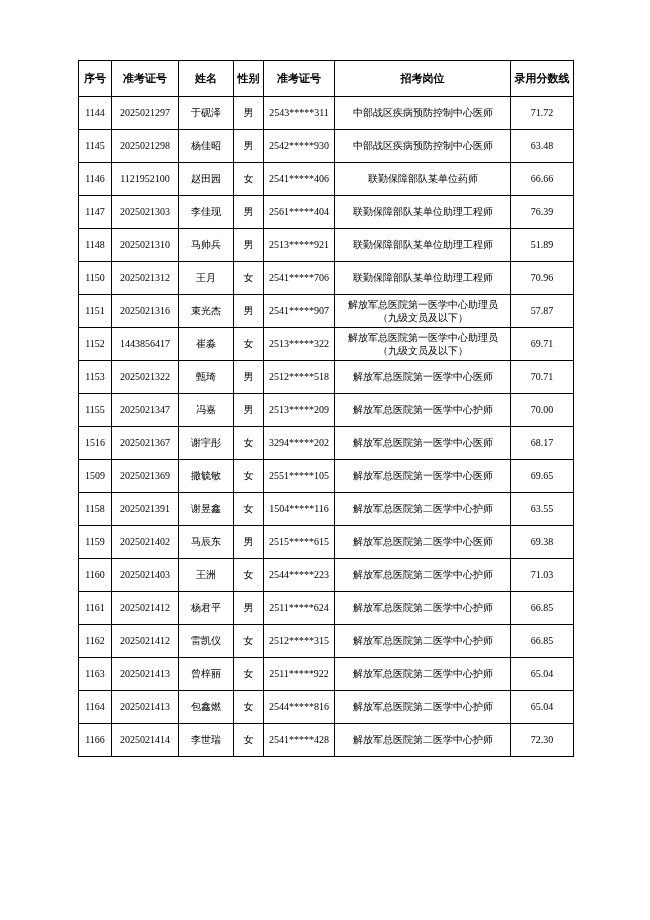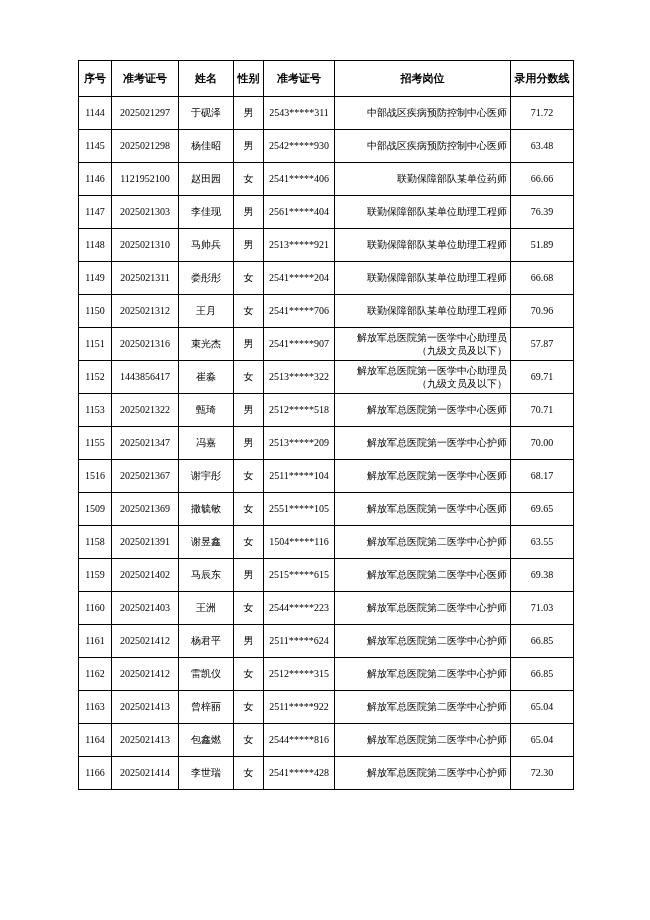--- a/index.html
+++ b/index.html
@@ -39,21 +39,21 @@
     overflow: hidden;
     word-break: break-all;
   }
   table.score-table th {
     font-size: 11px;
     font-weight: bold;
     height: 36px;
   }
   table.score-table td { height: 33px; }
   table.score-table td.pos {
-    text-align: right;
+    text-align: center;
     padding-left: 4px;
     padding-right: 3px;
   }
 </style>
 </head>
 <body>
 
 <div class="page">
   <table class="score-table">
     <colgroup>
@@ -116,29 +116,20 @@
         <tr>
       <td>1148</td>
       <td>2025021310</td>
       <td>马帅兵</td>
       <td>男</td>
       <td>2513*****921</td>
       <td class="pos">联勤保障部队某单位助理工程师</td>
       <td>51.89</td>
     </tr>
         <tr>
-      <td>1149</td>
-      <td>2025021311</td>
-      <td>娄彤彤</td>
-      <td>女</td>
-      <td>2541*****204</td>
-      <td class="pos">联勤保障部队某单位助理工程师</td>
-      <td>66.68</td>
-    </tr>
-        <tr>
       <td>1150</td>
       <td>2025021312</td>
       <td>王月</td>
       <td>女</td>
       <td>2541*****706</td>
       <td class="pos">联勤保障部队某单位助理工程师</td>
       <td>70.96</td>
     </tr>
         <tr>
       <td>1151</td>
@@ -174,21 +165,21 @@
       <td>男</td>
       <td>2513*****209</td>
       <td class="pos">解放军总医院第一医学中心护师</td>
       <td>70.00</td>
     </tr>
         <tr>
       <td>1516</td>
       <td>2025021367</td>
       <td>谢宇彤</td>
       <td>女</td>
-      <td>2511*****104</td>
+      <td>3294*****202</td>
       <td class="pos">解放军总医院第一医学中心医师</td>
       <td>68.17</td>
     </tr>
         <tr>
       <td>1509</td>
       <td>2025021369</td>
       <td>撒毓敏</td>
       <td>女</td>
       <td>2551*****105</td>
       <td class="pos">解放军总医院第一医学中心医师</td>

